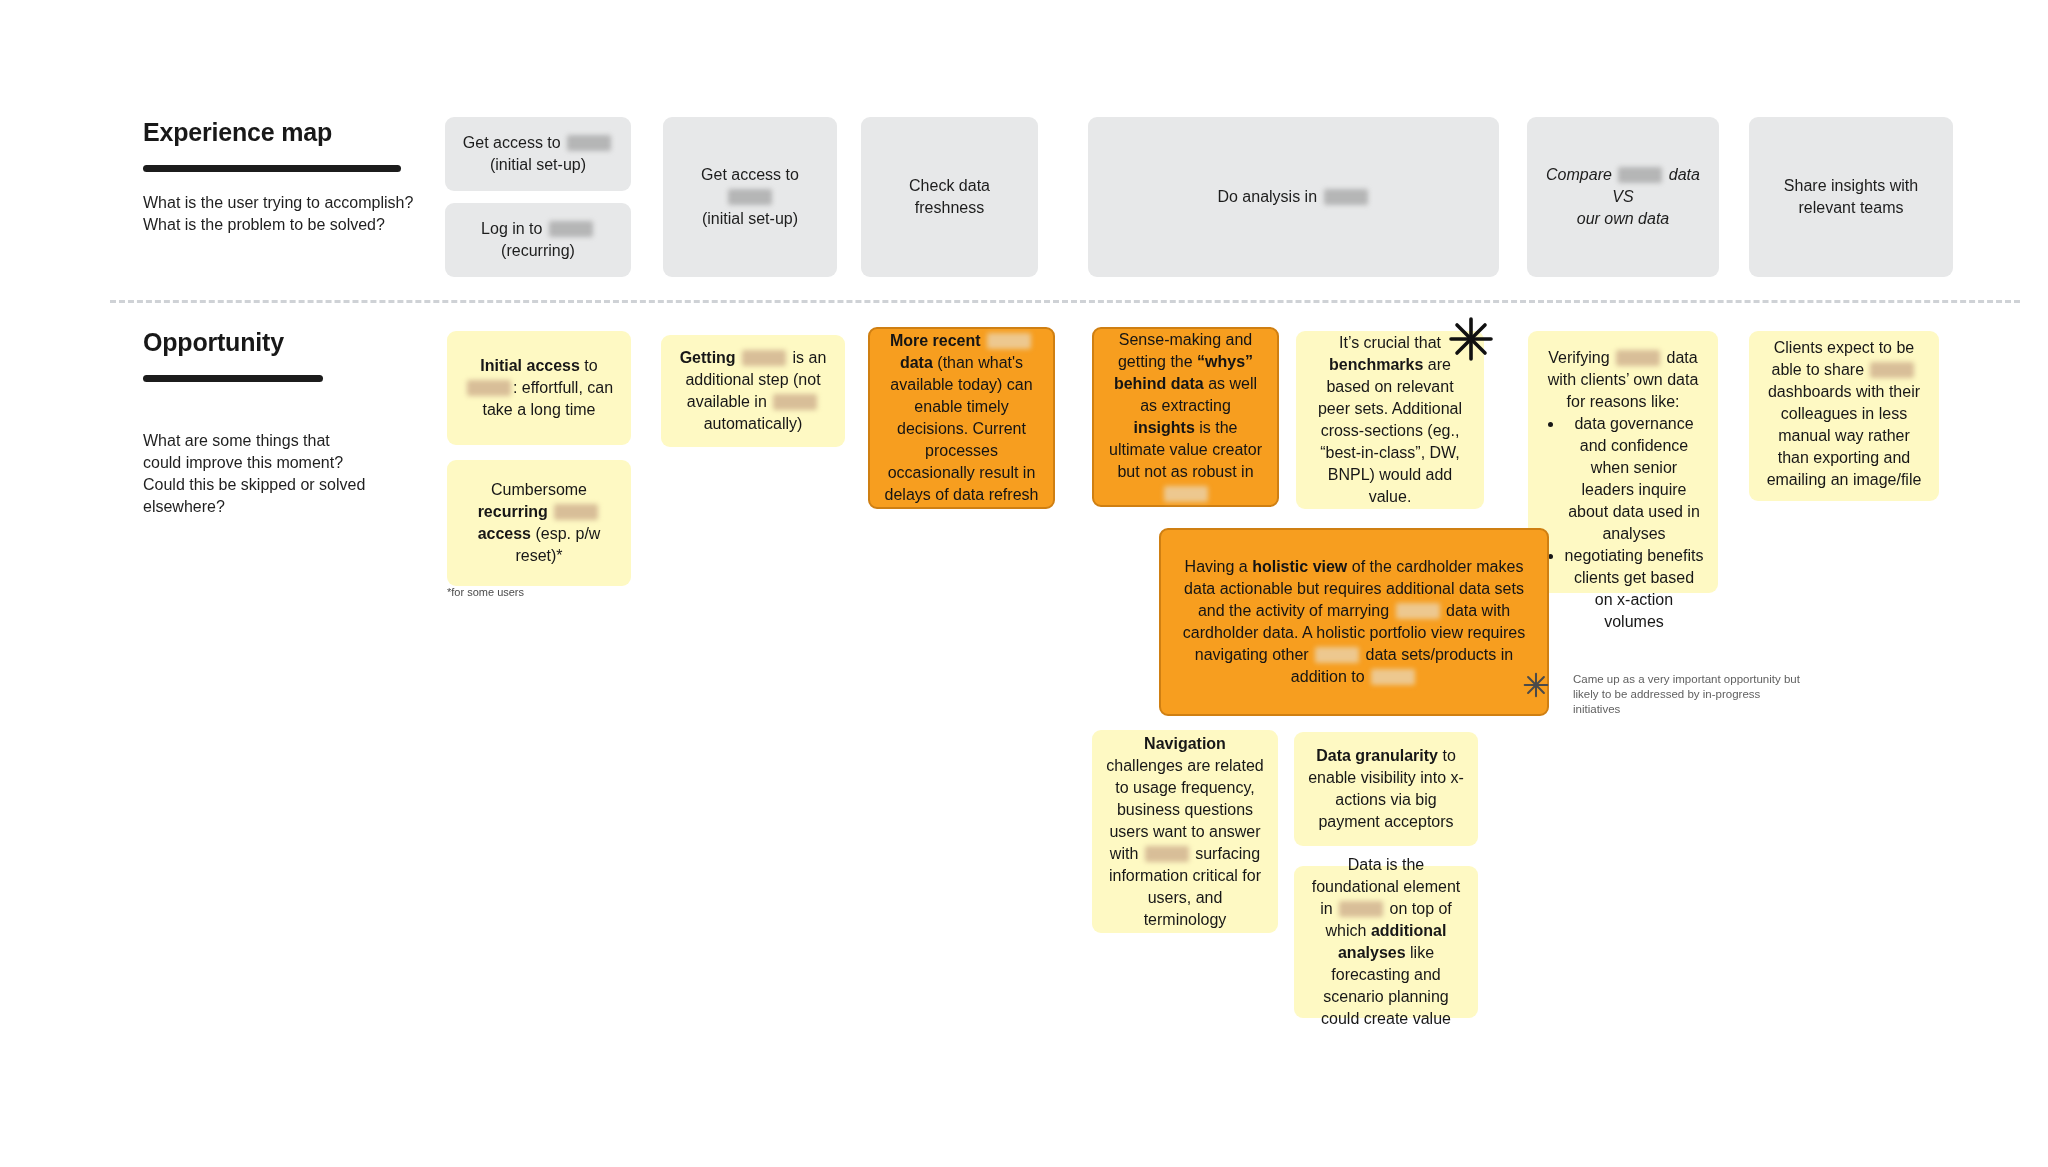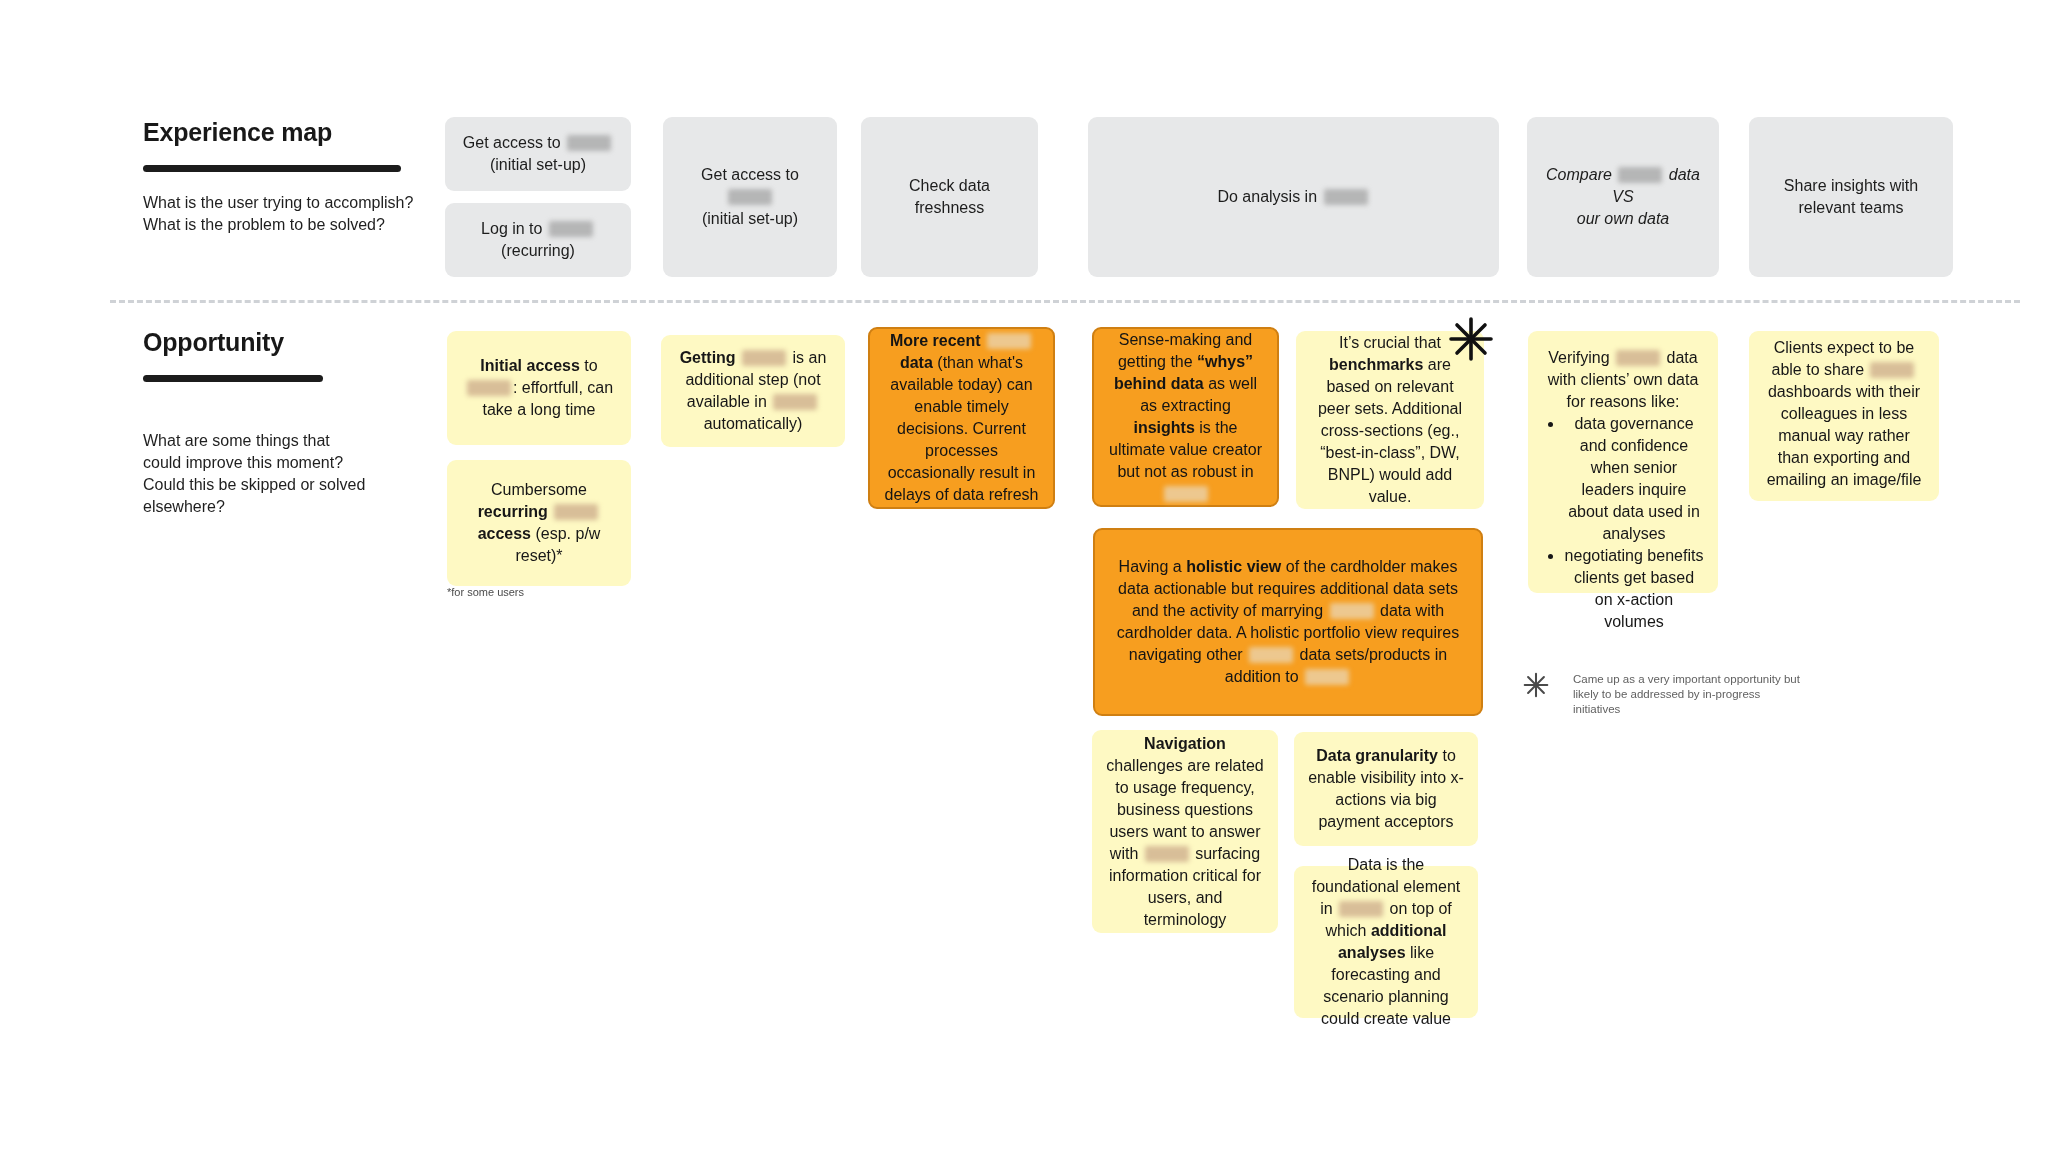--- a/index.html
+++ b/index.html
@@ -239,21 +239,21 @@
       </ul>
     </div>
   </div>
 
   <div class="card peach" style="left:1749px; top:331px; width:190px; height:170px;align-items:flex-end;">
     <div class="inner">
       <span>Clients expect to be able to share </span><span class="redact r-md"></span><span> dashboards with their colleagues in less manual way rather than exporting and emailing an image/file</span>
     </div>
   </div>
 
-  <div class="card amber" style="left:1093px; top:528px; width:390px; height:188px; font-size:16px;justify-content:flex-end;">
+  <div class="card amber" style="left:1159px; top:528px; width:390px; height:188px; font-size:16px;justify-content:flex-end;">
     <div class="inner">
       <span>Having a </span><b>holistic view</b><span> of the cardholder makes data actionable but requires additional data sets and the activity of marrying </span><span class="redact r-md"></span><span> data with cardholder data. A holistic portfolio view requires navigating other </span><span class="redact r-md"></span><span> data sets/products in addition to </span><span class="redact r-md"></span>
     </div>
   </div>
 
   <div class="legend" style="left:1523px; top:672px;">
     <div>
       <svg class="star-svg" width="26" height="26" viewBox="0 0 46 46" aria-hidden="true">
         <g stroke="#4a4a4a" stroke-width="3.6" stroke-linecap="round">
           <line x1="23" y1="3" x2="23" y2="43"></line>

